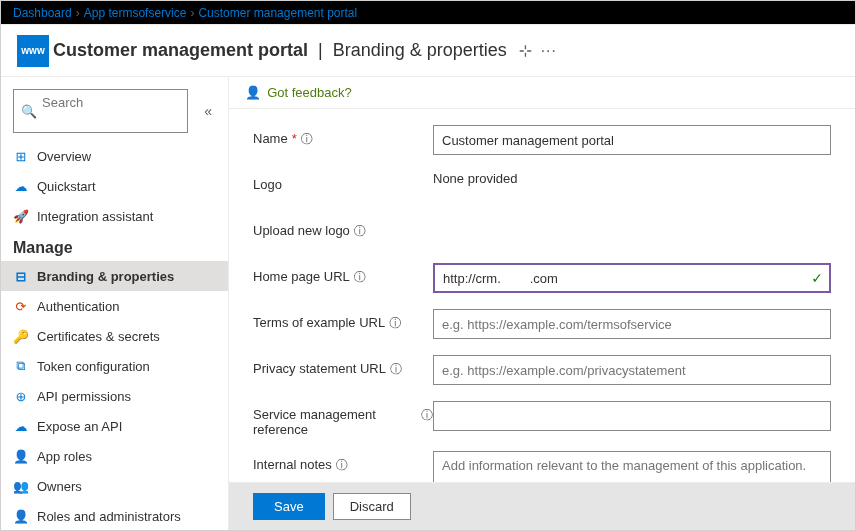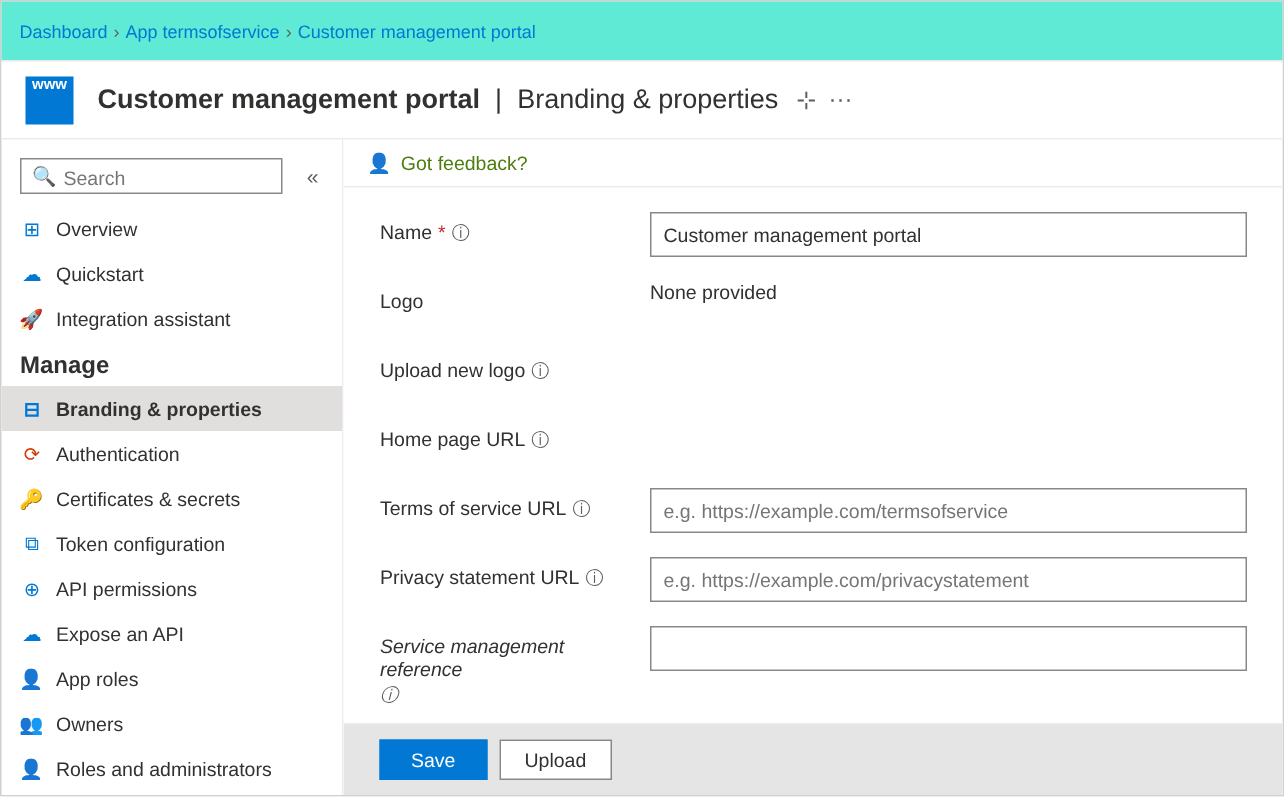--- a/index.html
+++ b/index.html
@@ -1,42 +1,42 @@
 <!DOCTYPE html>
 <html><head>
   <meta charset="utf-8">
   <style>
     * { box-sizing: border-box; margin: 0; padding: 0; font-family: 'Segoe UI', Arial, sans-serif; font-size: 13px; }
     body { background: #f3f2f1; width: 856px; height: 531px; overflow: hidden; }
     .container { width: 856px; height: 531px; background: #fff; display: flex; flex-direction: column; border: 1px solid #d2d0ce; }
 
     
-    .breadcrumb-bar { background: #5eead4; padding: 4px 12px; display: flex; align-items: center; border-bottom: 1px solid #edebe9; height: 40px; }
+    .breadcrumb-bar { background: #000000; padding: 4px 12px; display: flex; align-items: center; border-bottom: 1px solid #edebe9; height: 24px; }
     .breadcrumb-bar span { color: #605e5c; font-size: 12px; }
     .breadcrumb-bar a { color: #0078d4; font-size: 12px; text-decoration: none; }
     .breadcrumb-bar .sep { margin: 0 4px; color: #605e5c; }
     .breadcrumb-bar .current { color: #0078d4; font-size: 12px; }
 
     
     .page-header { background: #fff; padding: 8px 16px; display: flex; align-items: center; border-bottom: 1px solid #edebe9; height: 52px; }
-    .page-header .app-icon { width: 32px; height: 32px; background: #0078d4; display: flex; align-items: flex-start; justify-content: center; margin-right: 16px; flex-shrink: 0; }
+    .page-header .app-icon { width: 32px; height: 32px; background: #0078d4; display: flex; align-items: center; justify-content: center; margin-right: 4px; flex-shrink: 0; }
     .page-header .app-icon span { color: #fff; font-size: 10px; font-weight: bold; }
     .page-header h1 { font-size: 18px; font-weight: 600; color: #323130; white-space: nowrap; }
     .page-header .divider { margin: 0 10px; color: #323130; font-size: 18px; }
     .page-header .section-title { font-size: 18px; font-weight: 300; color: #323130; }
     .page-header .header-icons { margin-left: 12px; display: flex; gap: 8px; align-items: center; }
     .page-header .header-icons span { color: #605e5c; font-size: 16px; cursor: pointer; }
 
     
     .main-body { display: flex; flex: 1; overflow: hidden; }
 
     
     .sidebar { width: 228px; min-width: 228px; background: #fff; border-right: 1px solid #edebe9; display: flex; flex-direction: column; overflow-y: auto; padding-top: 4px; }
     .search-box { margin: 8px 12px; position: relative; }
-    .search-box input { width: 100%; padding: 5px 8px 2px 28px; border: 1px solid #8a8886; font-size: 13px; color: #323130; background: #fff; }
+    .search-box input { width: 100%; padding: 5px 8px 22px 28px; border: 1px solid #8a8886; font-size: 13px; color: #323130; background: #fff; }
     .search-box .search-icon-inner { position: absolute; left: 8px; top: 50%; transform: translateY(-50%); color: #605e5c; font-size: 13px; }
     .search-row { position: relative; display: flex; align-items: center; }
     .collapse-icon { margin-left: auto; margin-right: 12px; color: #605e5c; cursor: pointer; font-size: 14px; padding: 4px; }
 
     .sidebar-item { display: flex; align-items: center; padding: 7px 12px; cursor: pointer; color: #323130; gap: 8px; }
     .sidebar-item.active { background: #e1dfdd; font-weight: 600; }
     .sidebar-item .item-icon { width: 16px; height: 16px; display: flex; align-items: center; justify-content: center; flex-shrink: 0; }
     .sidebar-section-label { padding: 8px 12px 4px 12px; font-size: 16px; font-weight: 600; color: #323130; }
 
     
@@ -196,44 +196,50 @@
             <span>Upload new logo</span>
             <span class="info-icon">ⓘ</span>
           </div>
         </div>
 
         <div class="form-row">
           <div class="form-label">
             <span>Home page URL</span>
             <span class="info-icon">ⓘ</span>
           </div>
-        </div>
-
-        <div class="form-row">
-          <div class="form-label">
-            <span>Terms of service URL</span>
+          <div class="form-control">
+            <div class="url-row">
+              <input type="text" class="active-border" value="http://crm.        .com" style="">
+              <span class="url-check">✓</span>
+            </div>
+          </div>
+        </div>
+
+        <div class="form-row">
+          <div class="form-label">
+            <span>Terms of example URL</span>
             <span class="info-icon">ⓘ</span>
           </div>
           <div class="form-control">
             <input type="text" placeholder="e.g. https://example.com/termsofservice" style="">
           </div>
         </div>
 
         <div class="form-row">
           <div class="form-label">
             <span>Privacy statement URL</span>
             <span class="info-icon">ⓘ</span>
           </div>
           <div class="form-control">
             <input type="text" placeholder="e.g. https://example.com/privacystatement" style="">
           </div>
         </div>
 
         <div class="form-row">
-          <div class="form-label" style="flex-direction:column; gap:2px;font-style:italic;">
+          <div class="form-label" style="flex-direction:row; gap:2px;">
             <span>Service management reference</span>
             <span class="info-icon">ⓘ</span>
           </div>
           <div class="form-control">
             <input type="text" style="">
           </div>
         </div>
 
         <div class="form-row">
           <div class="form-label">
@@ -242,18 +248,18 @@
           </div>
           <div class="form-control">
             <textarea placeholder="Add information relevant to the management of this application." style=""></textarea>
           </div>
         </div>
 
       </div>
 
       <div class="footer">
         <button class="btn-save">Save</button>
-        <button class="btn-discard">Upload</button>
+        <button class="btn-discard">Discard</button>
       </div>
 
     </div>
   </div>
 </div>
 
 </body></html>

